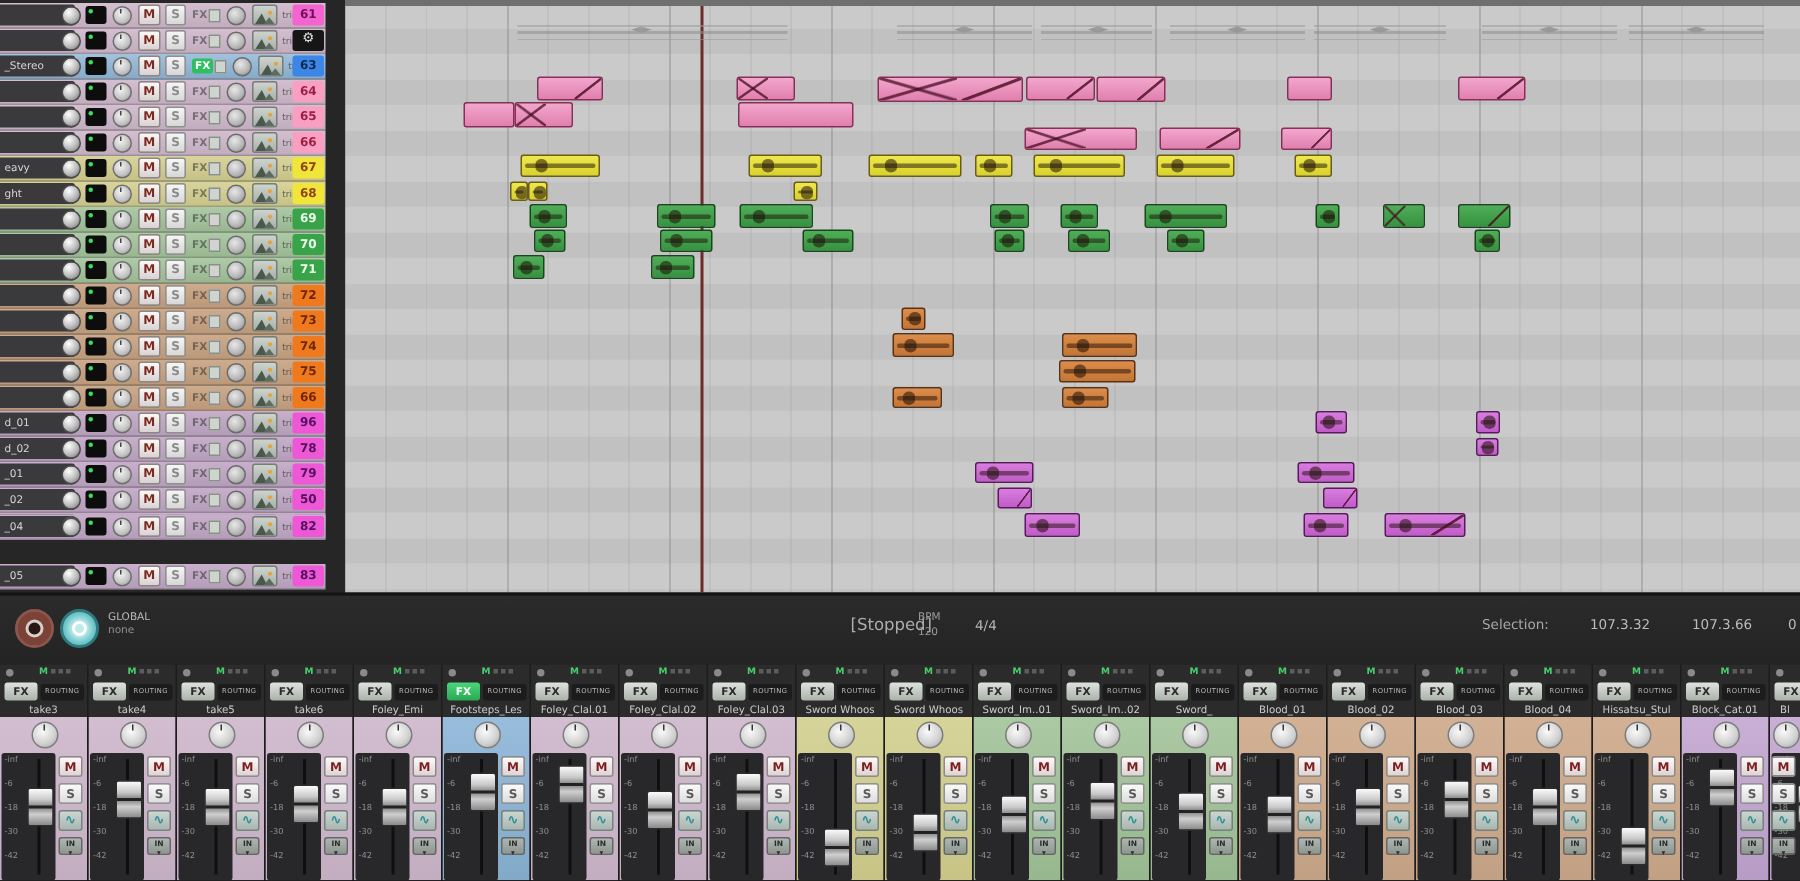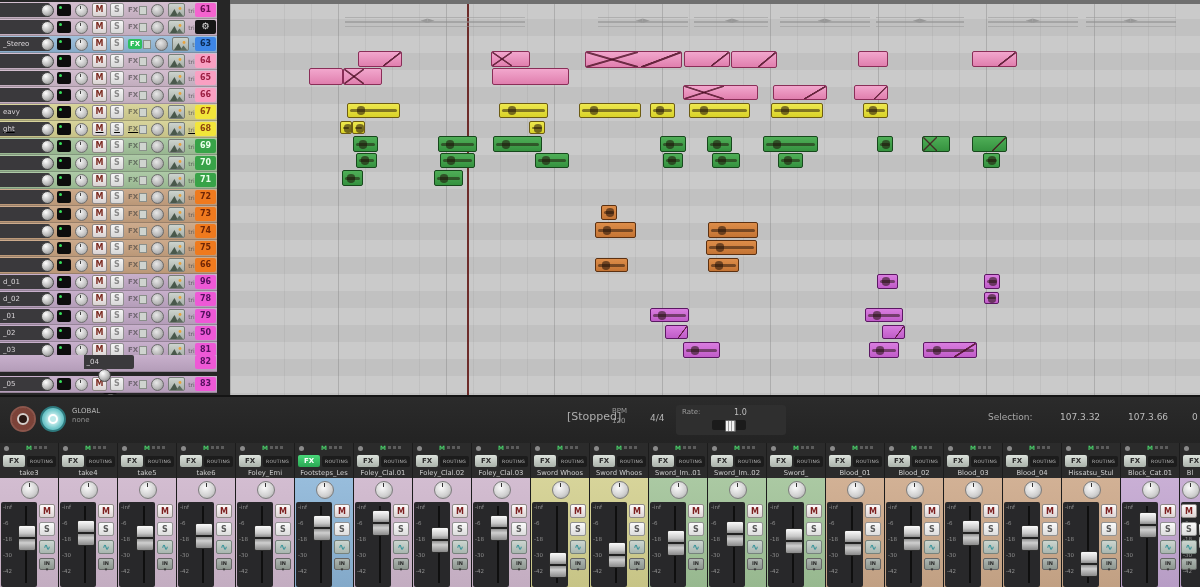--- a/index.html
+++ b/index.html
@@ -275,21 +275,21 @@
         <div class="envicon">
           <svg width="13" height="10" viewBox="0 0 13 10">
             <circle cx="10" cy="2.5" r="1.4" fill="#e8a23c"></circle>
             <path d="M0 10 L4.5 3 L8 10 Z" fill="#49584b"></path>
             <path d="M6 10 L9.5 5.5 L13 10 Z" fill="#5d6c5f"></path>
           </svg>
         </div>
         <div class="trimtxt">trim</div>
         <div class="badge yellow">67</div>
       </div>
-      <div class="trow yellow" style="top: 121px; text-decoration: underline;">
+      <div class="trow yellow" style="top: 121px;">
         <div class="tname">ght</div>
         <div class="knob"></div>
         <div class="meterbox"></div>
         <div class="panknob"></div>
         <div class="tbtn tmute">M</div>
         <div class="tbtn tsolo">S</div>
         <div class="tfx">
           <span class="fxtxt">FX</span>
           <span class="fxbox"></span>
         </div>
@@ -583,21 +583,21 @@
         <div class="envicon">
           <svg width="13" height="10" viewBox="0 0 13 10">
             <circle cx="10" cy="2.5" r="1.4" fill="#e8a23c"></circle>
             <path d="M0 10 L4.5 3 L8 10 Z" fill="#49584b"></path>
             <path d="M6 10 L9.5 5.5 L13 10 Z" fill="#5d6c5f"></path>
           </svg>
         </div>
         <div class="trimtxt">trim</div>
         <div class="badge violet">81</div>
       </div>
-      <div class="trow violet" style="top: 355px; flex-direction: column;">
+      <div class="trow violet" style="top: 343px;">
         <div class="tname">_04</div>
         <div class="knob"></div>
         <div class="meterbox"></div>
         <div class="panknob"></div>
         <div class="tbtn tmute">M</div>
         <div class="tbtn tsolo">S</div>
         <div class="tfx">
           <span class="fxtxt">FX</span>
           <span class="fxbox"></span>
         </div>
@@ -835,27 +835,20 @@
     <div class="gl">
       <div>GLOBAL</div>
       <div class="sub">none</div>
     </div>
     <div id="status">[Stopped]</div>
     <div class="bpmblk">
       <div>BPM</div>
       <div>120</div>
     </div>
     <div id="timesig">4/4</div>
-    <div id="ratepanel">
-      <span class="rl">Rate:</span>
-      <span class="rv">1.0</span>
-      <div id="rateslider">
-          <div class="handle"></div>
-        </div>
-    </div>
     <span class="selgrp" id="sel-label">Selection:</span>
     <span class="selgrp" id="sel-start">107.3.32</span>
     <span class="selgrp" id="sel-end">107.3.66</span>
     <span class="selgrp" id="sel-extra">0</span>
   </div>
 
   <div id="mixer">
       <div class="strip">
         <div class="hdr">
           <span class="hdot"></span>

